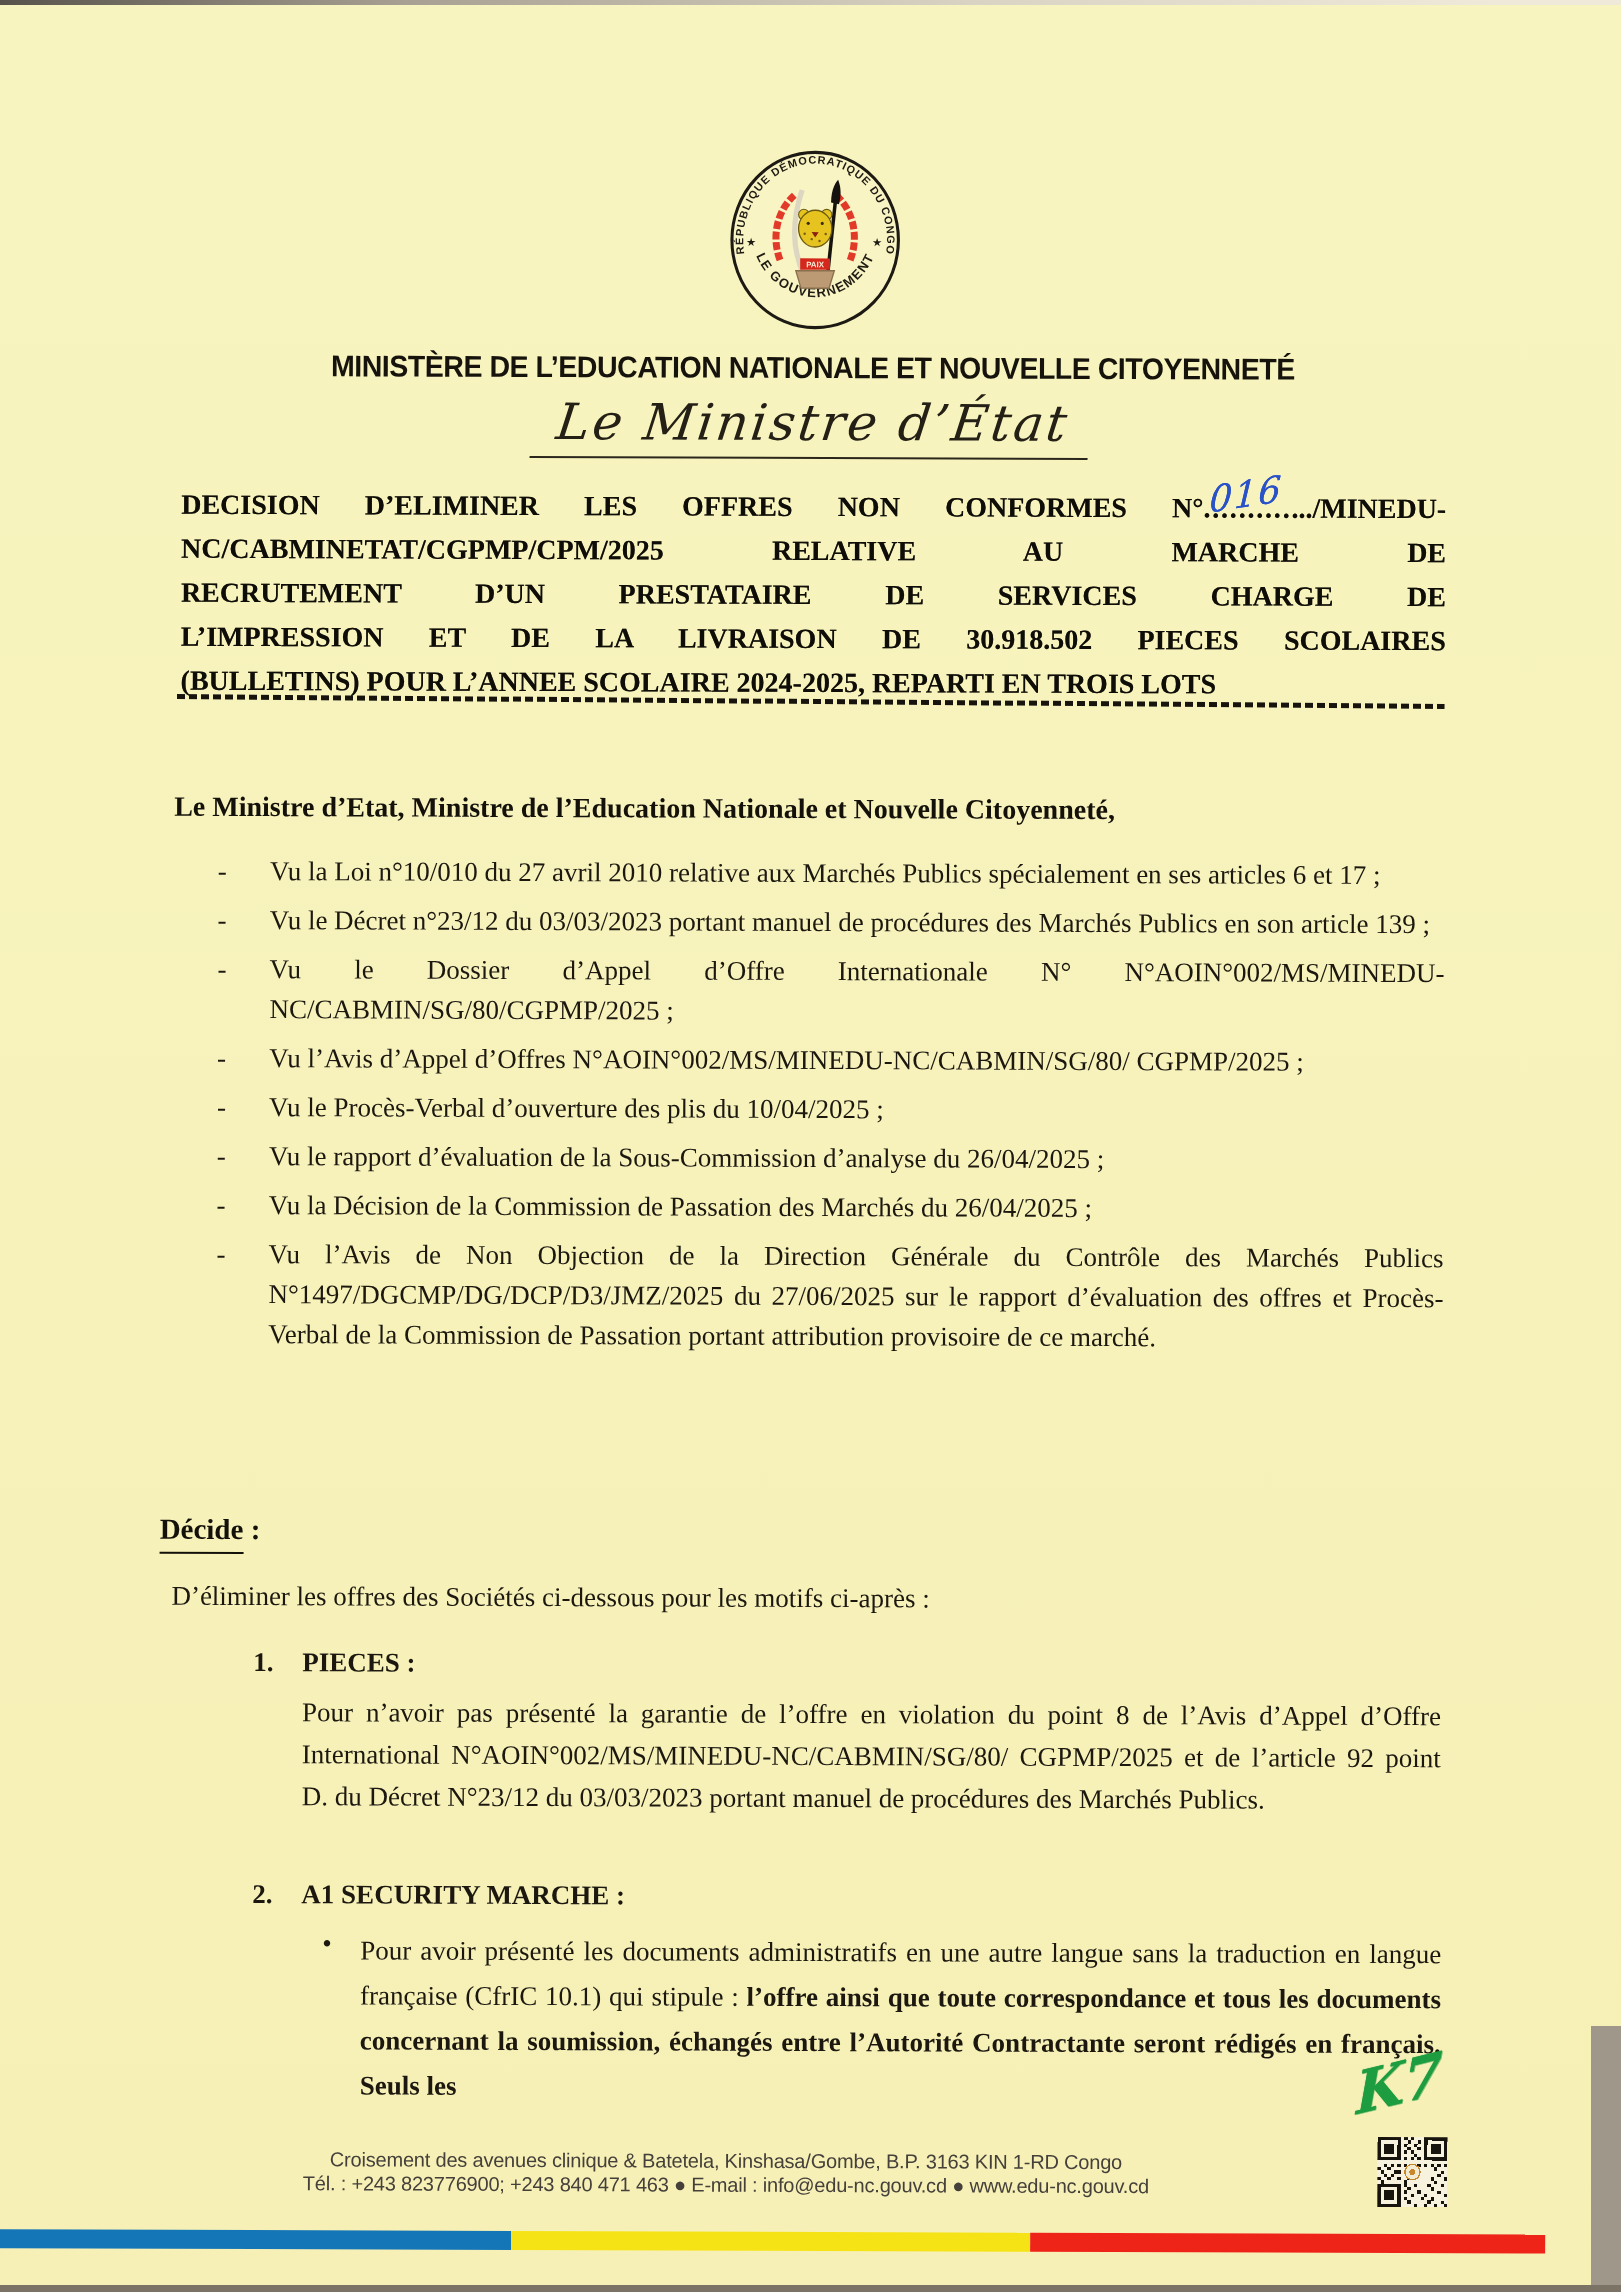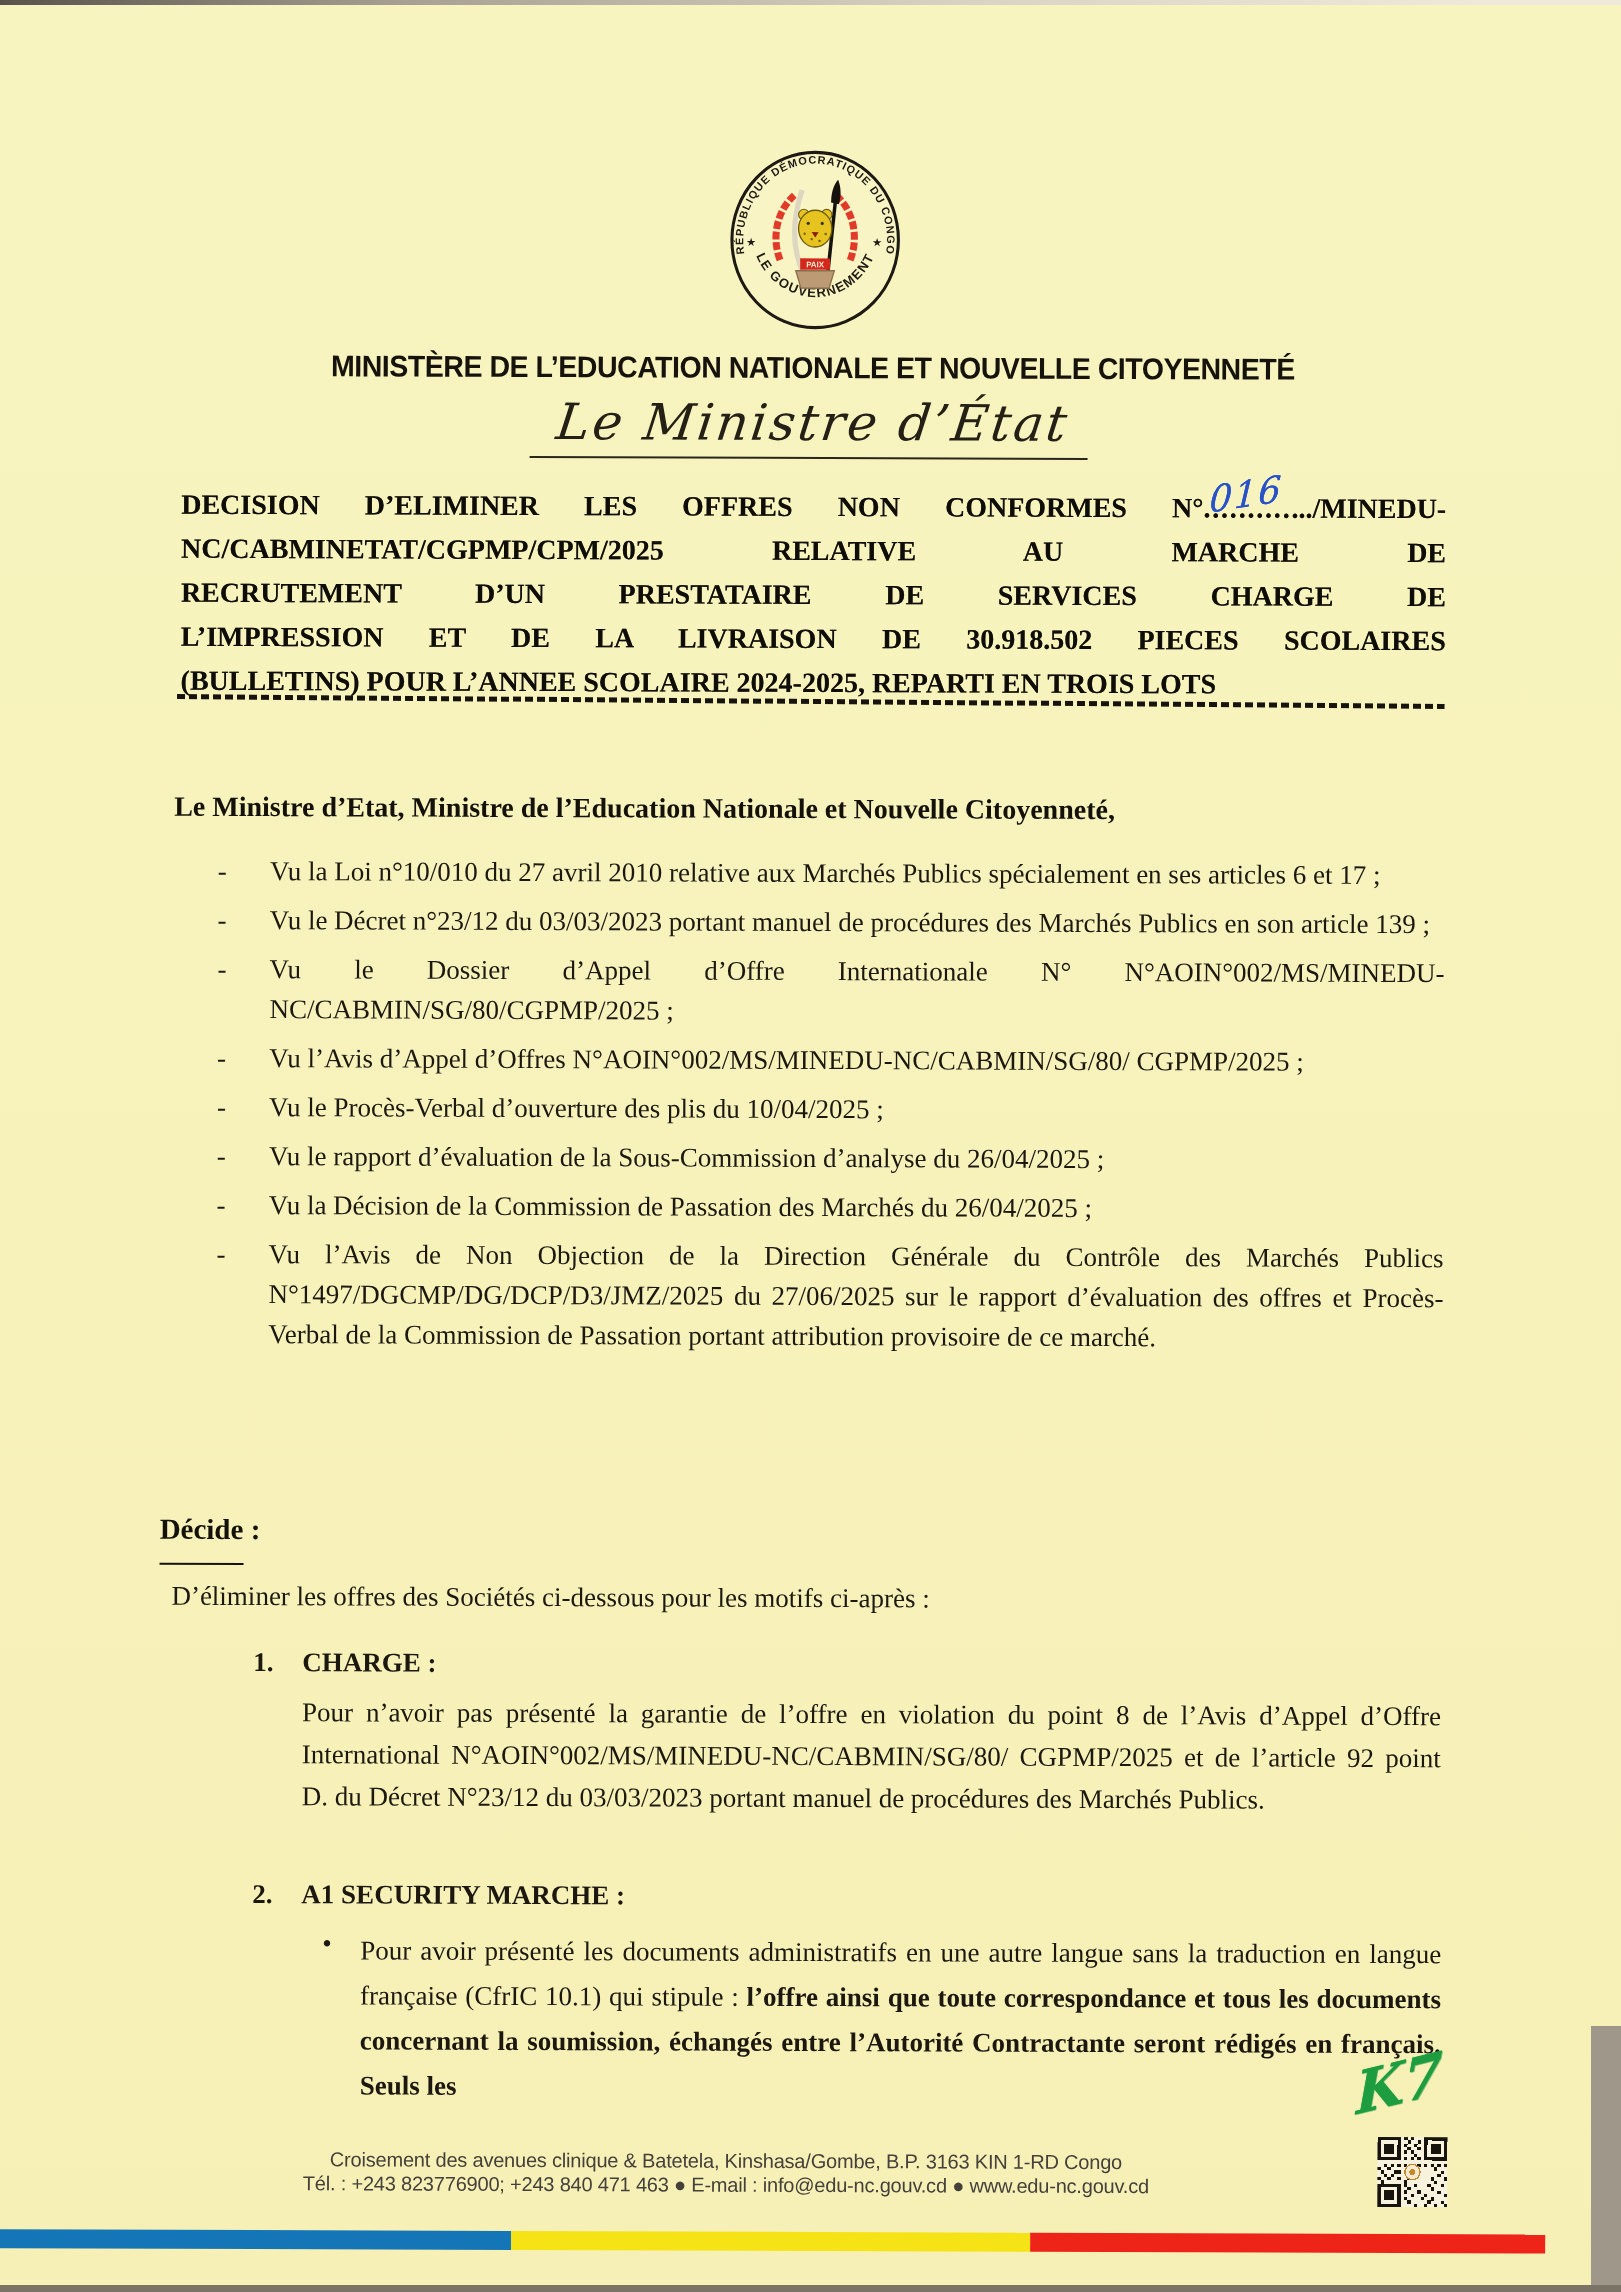--- a/index.html
+++ b/index.html
@@ -44,21 +44,21 @@
 
   .opening{position:absolute;left:173px;top:793px;width:1254px;
     font-weight:700;font-size:28px;color:#14110b;}
 
   .vu-list{position:absolute;left:215px;top:853px;width:1229px;margin:0;padding:0;list-style:none;
     font-size:27px;line-height:40px;}
   .vu-list li{position:relative;padding-left:54px;margin:0 0 9px 0;text-align:justify;}
   .vu-list .dash{position:absolute;left:1.8px;top:0;}
 
   .decide{position:absolute;left:161px;top:1515px;font-size:29px;font-weight:700;color:#14110b;}
-  .decide .decide-word{border-bottom:2.7px solid #14110b;padding-bottom:18px;}
+  .decide .decide-word{border-bottom:2.7px solid #14110b;padding-bottom:7px;}
 
   .eliminate{position:absolute;left:173px;top:1583px;width:1263px;font-size:27px;}
 
   .section{position:absolute;font-size:27px;}
   .sec1-head{left:255px;top:1649px;}
   .sec2-head{left:255px;top:1881px;}
   .sec-num{display:inline-block;width:49px;font-weight:700;}
   .sec-company{font-weight:700;}
   .sec1-body{position:absolute;left:304px;top:1693px;width:1139px;
     font-size:27px;line-height:42px;text-align:justify;}
@@ -158,21 +158,21 @@
       <li><span class="dash">-</span><span>Vu le rapport d’évaluation de la Sous-Commission d’analyse du 26/04/2025 ;</span></li>
       <li><span class="dash">-</span><span>Vu la Décision de la Commission de Passation des Marchés du 26/04/2025 ;</span></li>
       <li><span class="dash">-</span><span>Vu l’Avis de Non Objection de la Direction Générale du Contrôle des Marchés Publics N°1497/DGCMP/DG/DCP/D3/JMZ/2025 du 27/06/2025 sur le rapport d’évaluation des offres et Procès-Verbal de la Commission de Passation portant attribution provisoire de ce marché.</span></li>
     </ul>
 
     <div class="decide"><span class="decide-word">Décide</span><span> :</span></div>
 
     <div class="eliminate">D’éliminer les offres des Sociétés ci-dessous pour les motifs ci-après :</div>
 
     <div class="section sec1-head">
-      <span class="sec-num">1.</span><span class="sec-company">CHARGE :</span>
+      <span class="sec-num">1.</span><span class="sec-company">PIECES :</span>
     </div>
     <div class="sec1-body">Pour n’avoir pas présenté la garantie de l’offre en violation du point 8 de l’Avis d’Appel d’Offre International N°AOIN°002/MS/MINEDU-NC/CABMIN/SG/80/ CGPMP/2025 et de l’article 92 point D. du Décret N°23/12 du 03/03/2023 portant manuel de procédures des Marchés Publics.</div>
 
     <div class="section sec2-head">
       <span class="sec-num">2.</span><span class="sec-company">A1 SECURITY MARCHE :</span>
     </div>
     <div class="sec2-bullet">•</div>
     <div class="sec2-body">
       <span>Pour avoir présenté les documents administratifs en une autre langue sans la traduction en langue française (CfrIC 10.1) qui stipule : </span><span class="bold-part">l’offre ainsi que toute correspondance et tous les documents concernant la soumission, échangés entre l’Autorité Contractante seront rédigés en français. Seuls les</span>
     </div>

